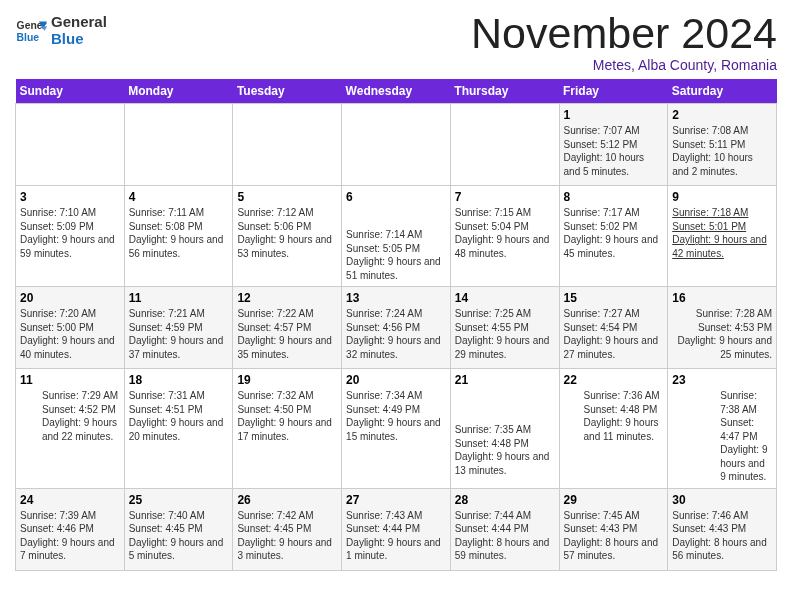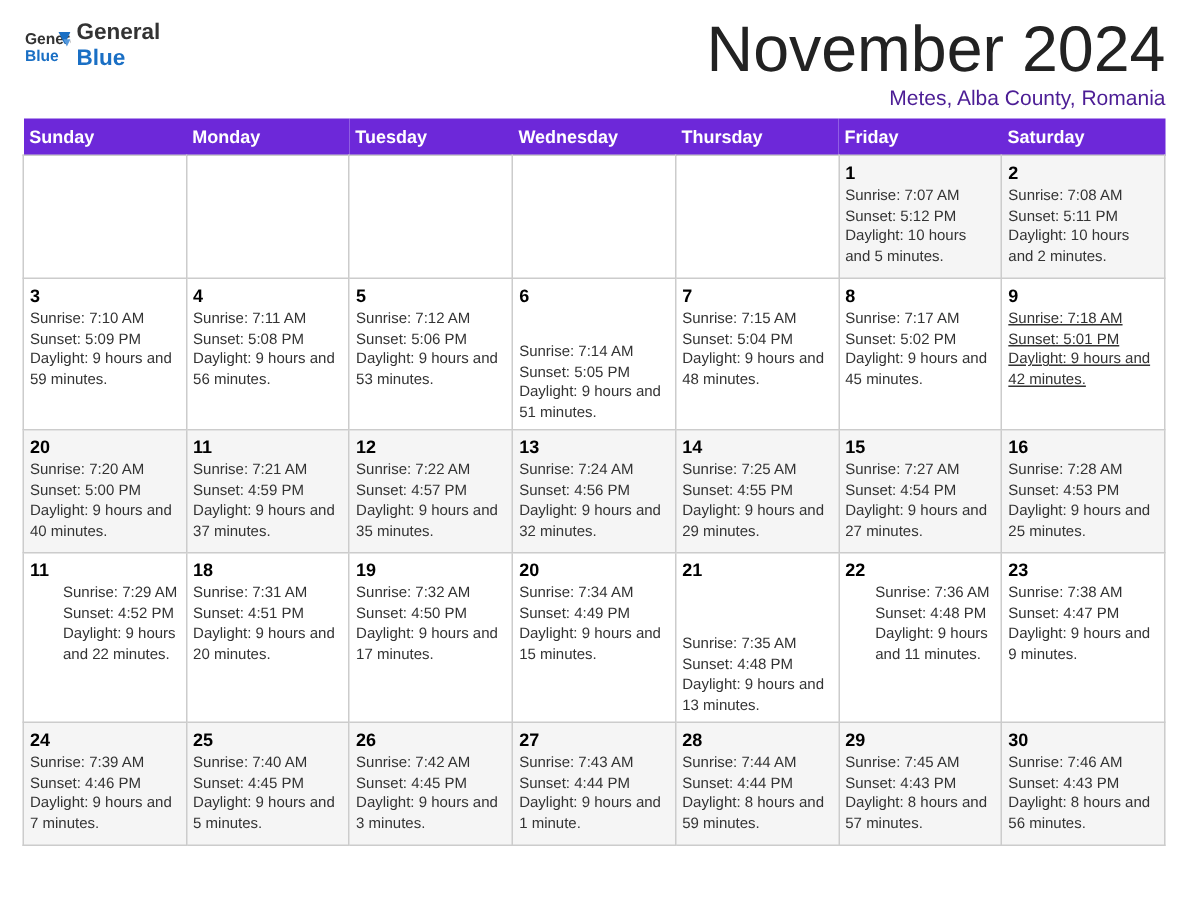--- a/index.html
+++ b/index.html
@@ -216,21 +216,21 @@
 Daylight: 9 hours and 29 minutes.</div>
           </td>
           <td>
             <span class="day-num">15</span>
             <div class="day-info" style="white-space: pre-line;">Sunrise: 7:27 AM
 Sunset: 4:54 PM
 Daylight: 9 hours and 27 minutes.</div>
           </td>
           <td>
             <span class="day-num">16</span>
-            <div class="day-info" style="white-space: pre-line;">Sunrise: 7:28 AM
+            <div class="day-info" style="white-space: pre-line; text-align: right;">Sunrise: 7:28 AM
 Sunset: 4:53 PM
 Daylight: 9 hours and 25 minutes.</div>
           </td>
         </tr>
         <tr>
           <td>
             <span class="day-num">11</span>
             <div class="day-info" style="white-space: pre-line; margin-left: 22px;">Sunrise: 7:29 AM
 Sunset: 4:52 PM
 Daylight: 9 hours and 22 minutes.</div>
@@ -260,21 +260,21 @@
 Daylight: 9 hours and 13 minutes.</div>
           </td>
           <td>
             <span class="day-num">22</span>
             <div class="day-info" style="white-space: pre-line; margin-left: 20px;">Sunrise: 7:36 AM
 Sunset: 4:48 PM
 Daylight: 9 hours and 11 minutes.</div>
           </td>
           <td>
             <span class="day-num">23</span>
-            <div class="day-info" style="white-space: pre-line;">Sunrise: 7:38 AM
+            <div class="day-info" style="white-space: pre-line; margin-left: 48px;">Sunrise: 7:38 AM
 Sunset: 4:47 PM
 Daylight: 9 hours and 9 minutes.</div>
           </td>
         </tr>
         <tr>
           <td>
             <span class="day-num">24</span>
             <div class="day-info" style="white-space: pre-line;">Sunrise: 7:39 AM
 Sunset: 4:46 PM
 Daylight: 9 hours and 7 minutes.</div>

